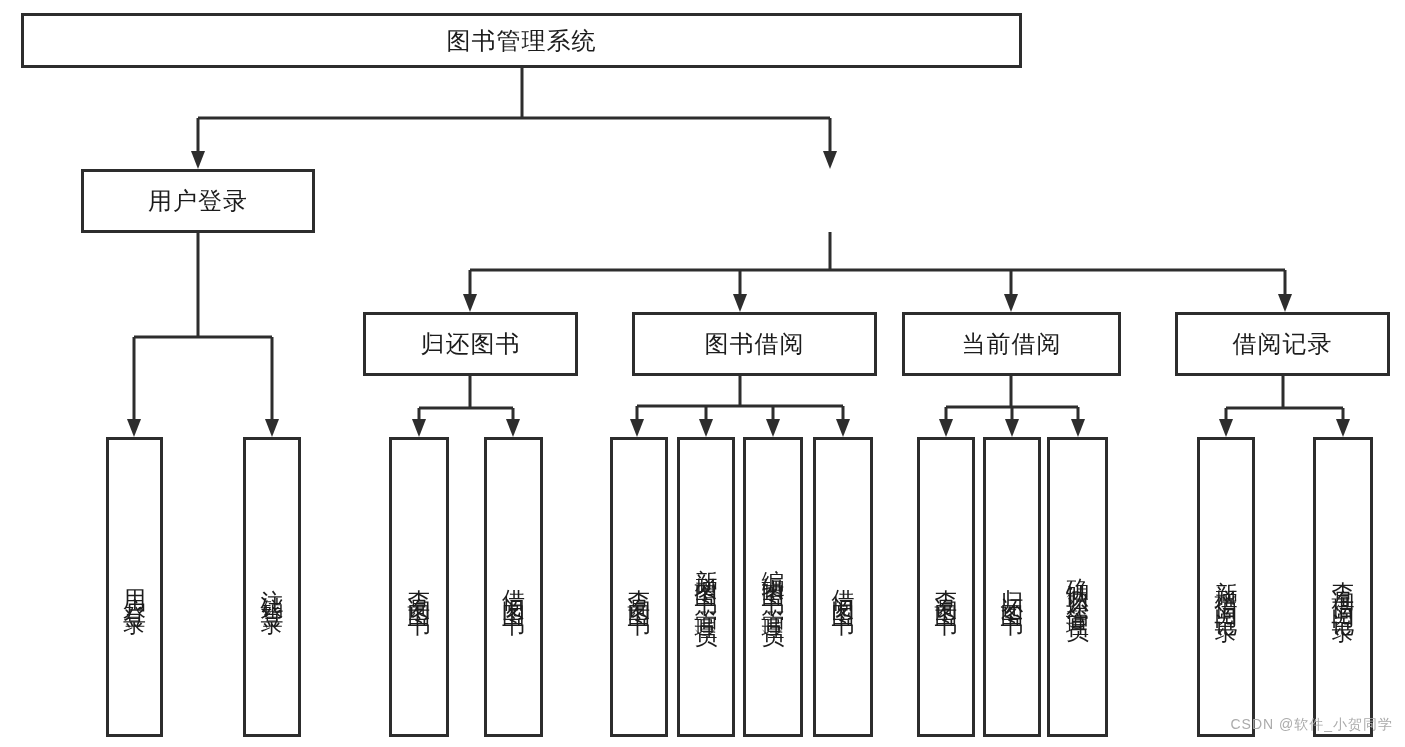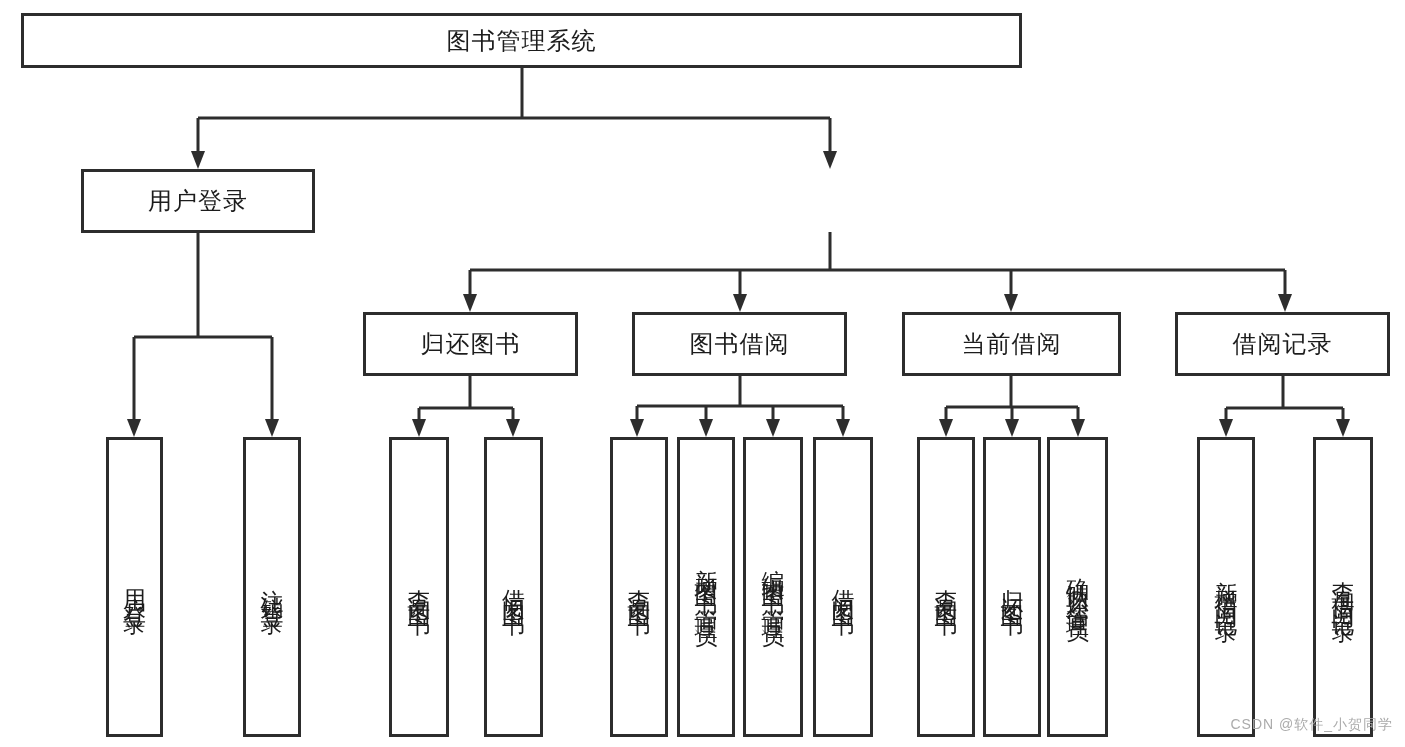--- a/index.html
+++ b/index.html
@@ -111,21 +111,21 @@
       <polygon points="1219,419 1233,419 1226,437"></polygon>
       <polygon points="1336,419 1350,419 1343,437"></polygon>
     </g>
   </svg>
 
   <div class="node" style="left:21px;top:13px;width:1001px;height:55px;">图书管理系统</div>
 
   <div class="node" style="left:81px;top:169px;width:234px;height:64px;">用户登录</div>
 
   <div class="node" style="left:363px;top:312px;width:215px;height:64px;">归还图书</div>
-  <div class="node" style="left:632px;top:312px;width:215px;height:64px;">图书借阅</div>
+  <div class="node" style="left:632px;top:312px;width:245px;height:64px;">图书借阅</div>
   <div class="node" style="left:902px;top:312px;width:219px;height:64px;">当前借阅</div>
   <div class="node" style="left:1175px;top:312px;width:215px;height:64px;">借阅记录</div>
 
   <div class="leaf" style="left:106px;top:437px;width:57px;height:300px;">
     <span class="vtext">用户登录</span>
   </div>
   <div class="leaf" style="left:243px;top:437px;width:58px;height:300px;">
     <span class="vtext">注销登录</span>
   </div>
 

